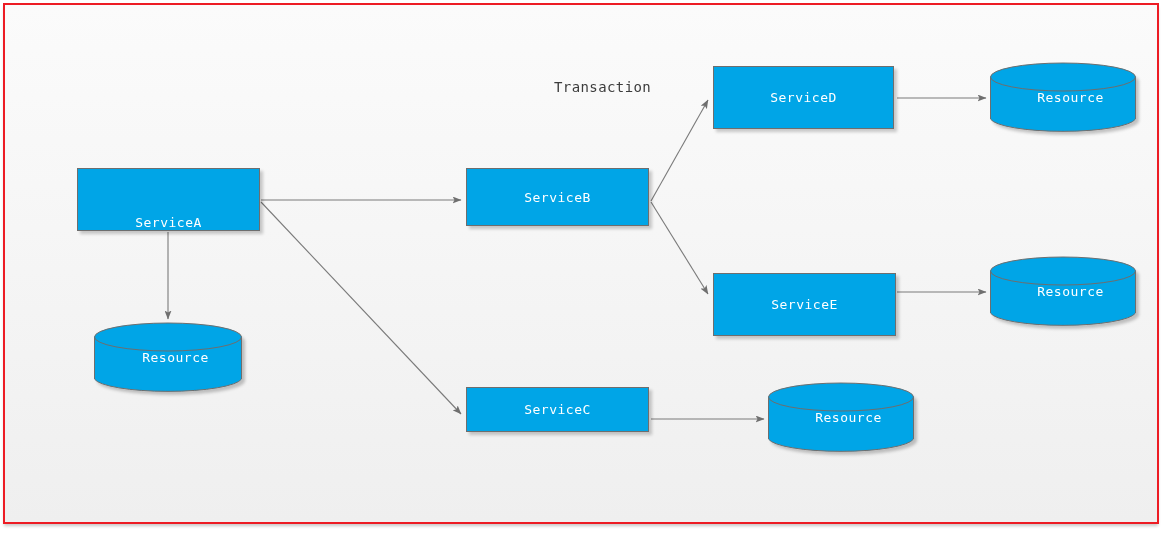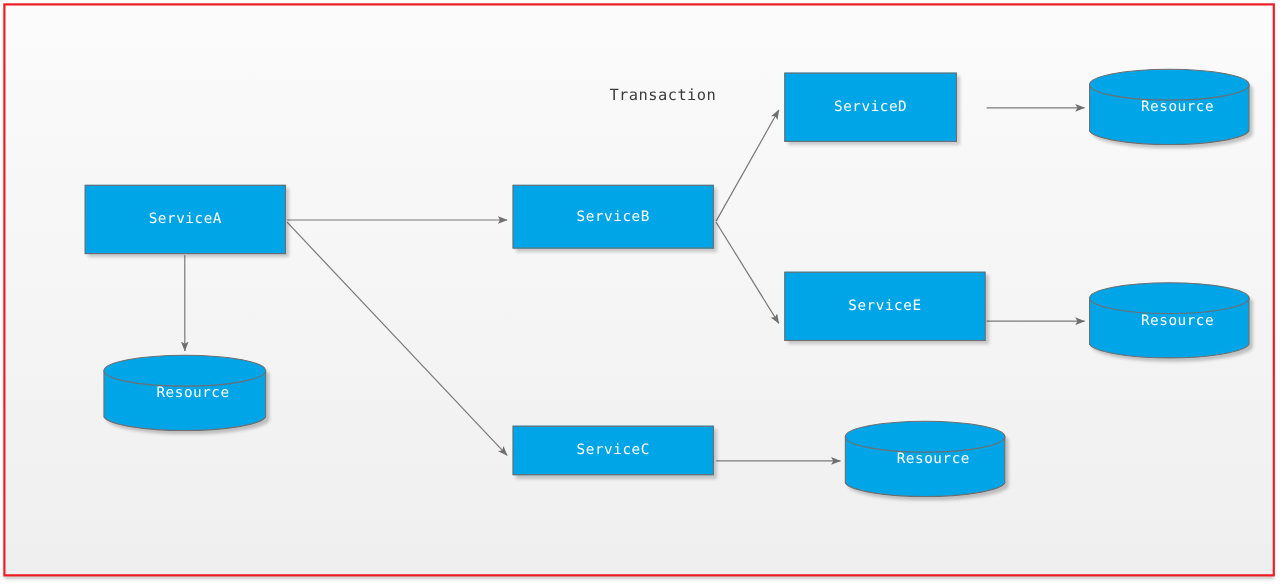--- a/index.html
+++ b/index.html
@@ -112,33 +112,33 @@
           <line x1="256" y1="197" x2="456" y2="409" stroke="#7a7a7a" stroke-width="1.1" marker-end="url(#arrowhead)"></line>
           <line x1="646" y1="196" x2="703" y2="95" stroke="#7a7a7a" stroke-width="1.1" marker-end="url(#arrowhead)"></line>
           <line x1="646" y1="197" x2="703" y2="289" stroke="#7a7a7a" stroke-width="1.1" marker-end="url(#arrowhead)"></line>
           <line x1="892" y1="93" x2="981" y2="93" stroke="#7a7a7a" stroke-width="1.1" marker-end="url(#arrowhead)"></line>
           <line x1="892" y1="287" x2="981" y2="287" stroke="#7a7a7a" stroke-width="1.1" marker-end="url(#arrowhead)"></line>
           <line x1="646" y1="414" x2="759" y2="414" stroke="#7a7a7a" stroke-width="1.1" marker-end="url(#arrowhead)"></line>
         </g>
     </svg>
 
     <div id="nodes-group">
-        <div class="node-box" style="left: 72px; top: 163px; width: 183px; height: 63px;">
+        <div class="node-box" style="left: 72px; top: 163px; width: 183px; height: 63px; align-items: flex-end;">
           <span class="node-label">ServiceA</span>
         </div>
         <div class="node-box" style="left: 461px; top: 163px; width: 183px; height: 58px;">
           <span class="node-label">ServiceB</span>
         </div>
         <div class="node-box" style="left: 461px; top: 382px; width: 183px; height: 45px;">
           <span class="node-label">ServiceC</span>
         </div>
-        <div class="node-box" style="left: 708px; top: 61px; width: 157px; height: 63px;">
+        <div class="node-box" style="left: 708px; top: 61px; width: 181px; height: 63px;">
           <span class="node-label">ServiceD</span>
         </div>
-        <div class="node-box" style="left: 708px; top: 242px; width: 183px; height: 63px;">
+        <div class="node-box" style="left: 708px; top: 268px; width: 183px; height: 63px;">
           <span class="node-label">ServiceE</span>
         </div>
         <div class="node-cyl" style="left: 89px; top: 318px; width: 148px; height: 70px;">
           <svg width="154" height="76">
             <defs>
               <filter id="cylshadowresourceA" x="-20%" y="-20%" width="150%" height="160%">
                 <feDropShadow dx="3" dy="3" stdDeviation="1.6" flood-color="#000000" flood-opacity="0.22"></feDropShadow>
               </filter>
             </defs>
             <path d="M0.5,14 A74,14 0 0 1 147.5,14 L147.5,56 A74,14 0 0 1 0.5,56 Z" fill="#00a5e7" stroke="#6e6e6e" stroke-width="1" filter="url(#cylshadowresourceA)"></path>

